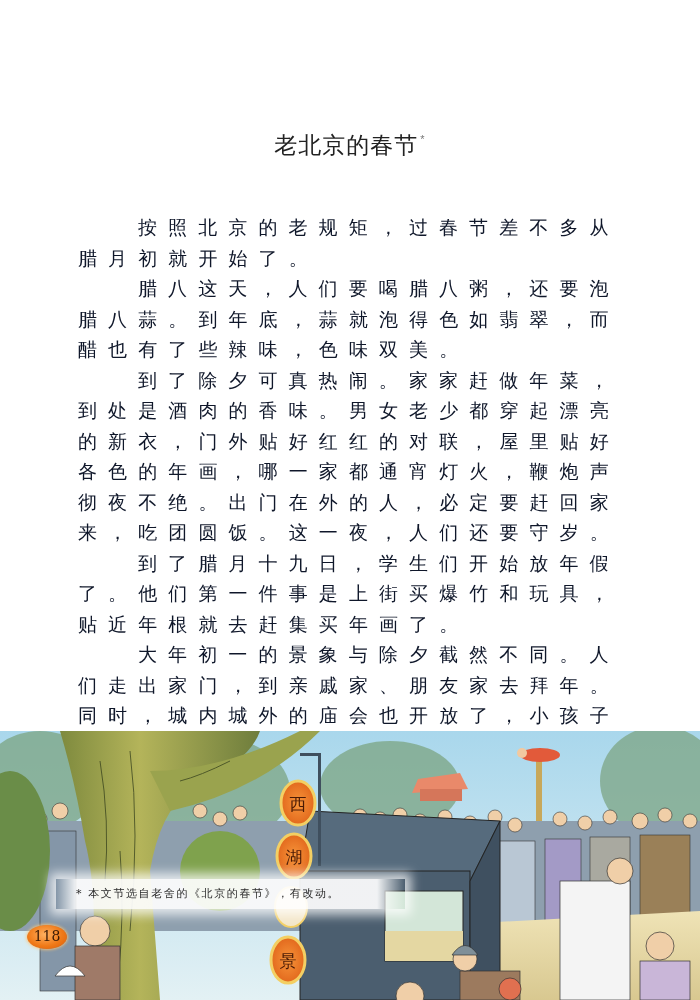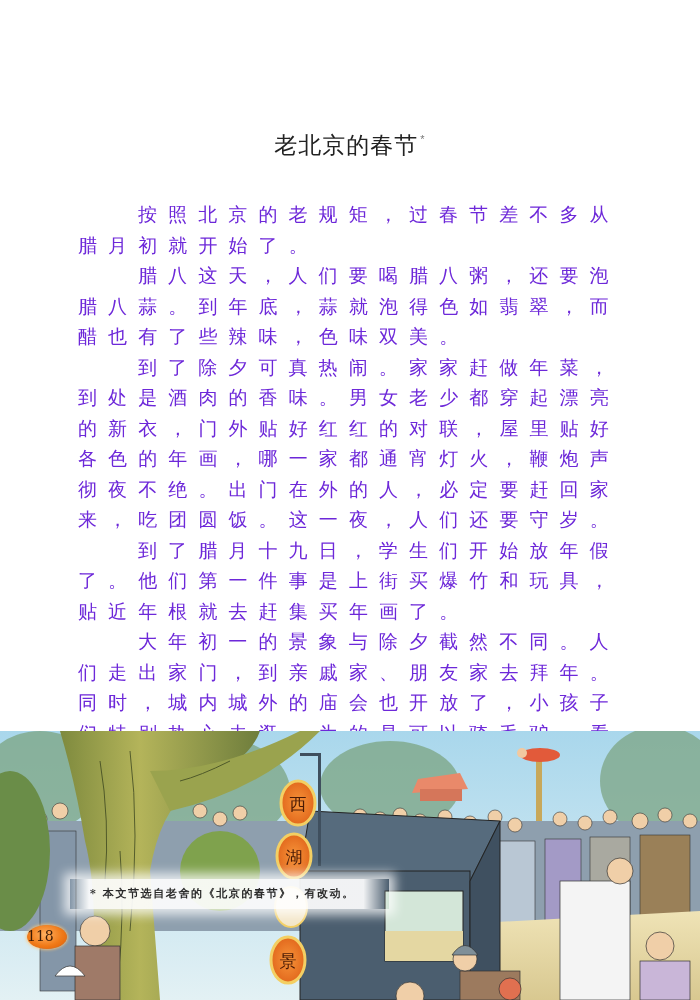--- a/index.html
+++ b/index.html
@@ -9,50 +9,49 @@
     font-family: "DejaVu Serif", "Liberation Serif", serif;
     color: #1a1a1a;
   }
   .title {
     position: absolute; top: 130px; left: 0; width: 700px; text-align: center;
     font-family: Liberation Sans, sans-serif;
     font-size: 23px; letter-spacing: 1px; color: #222;
   }
   .title .star { font-size: 11px; vertical-align: 10px; color: #777; margin-left: 2px; }
   .body-text {
-    position: absolute; top: 199px; left: 78px; width: 556px;
+    position: absolute; top: 212px; left: 78px; width: 556px;
     font-size: 19px; line-height: 30.5px; letter-spacing: 11.1px;
-    color: #6d28d9;
+    color: #0f172a;
   }
   .body-text p { margin: 0; text-indent: 60px; }
 
   .illustration {
     position: absolute; left: 0; top: 731px; width: 700px; height: 269px; overflow: hidden;
   }
   .illustration svg { display: block; }
 
   .footnote {
-    position: absolute; left: 70px; top: 879px; width: 319px; height: 30px;
+    position: absolute; left: 56px; top: 879px; width: 349px; height: 30px;
     background: linear-gradient(to right, rgba(255,255,255,0) 0%, rgba(255,255,255,0.92) 6%, rgba(255,255,255,0.92) 92%, rgba(255,255,255,0) 100%);
     box-shadow: 0 0 10px 6px rgba(255,255,255,0.75);
-    font-weight: bold;
   }
   .footnote span {
     position: absolute; left: 20px; top: 7px;
     font-size: 11px; letter-spacing: 1.6px; color: #2a2a2a; white-space: nowrap;
     font-family: "DejaVu Serif", serif;
   }
   .page-badge {
     position: absolute; left: 27px; top: 925px; width: 40px; height: 24px;
     border-radius: 50%;
     background: radial-gradient(ellipse at 45% 40%, #ffb060 0%, #f07a18 55%, #d85a08 100%);
     box-shadow: 0 0 3px 1px rgba(255,200,120,0.8);
   }
   .page-badge span {
-    position: absolute; left: 0; top: 3px; width: 19px; text-align: center;
+    position: absolute; left: 0; top: 3px; width: 40px; text-align: center;
     font-size: 14px; color: #3a1a05; font-family: "DejaVu Serif", serif;
   }
   .lantern-char {
     font-family: "DejaVu Sans", sans-serif; font-size: 17px; fill: #4a1a05;
   }
 </style>
 </head>
 <body>
 
 <div class="title"><span>老北京的春节</span><span class="star">*</span></div>

